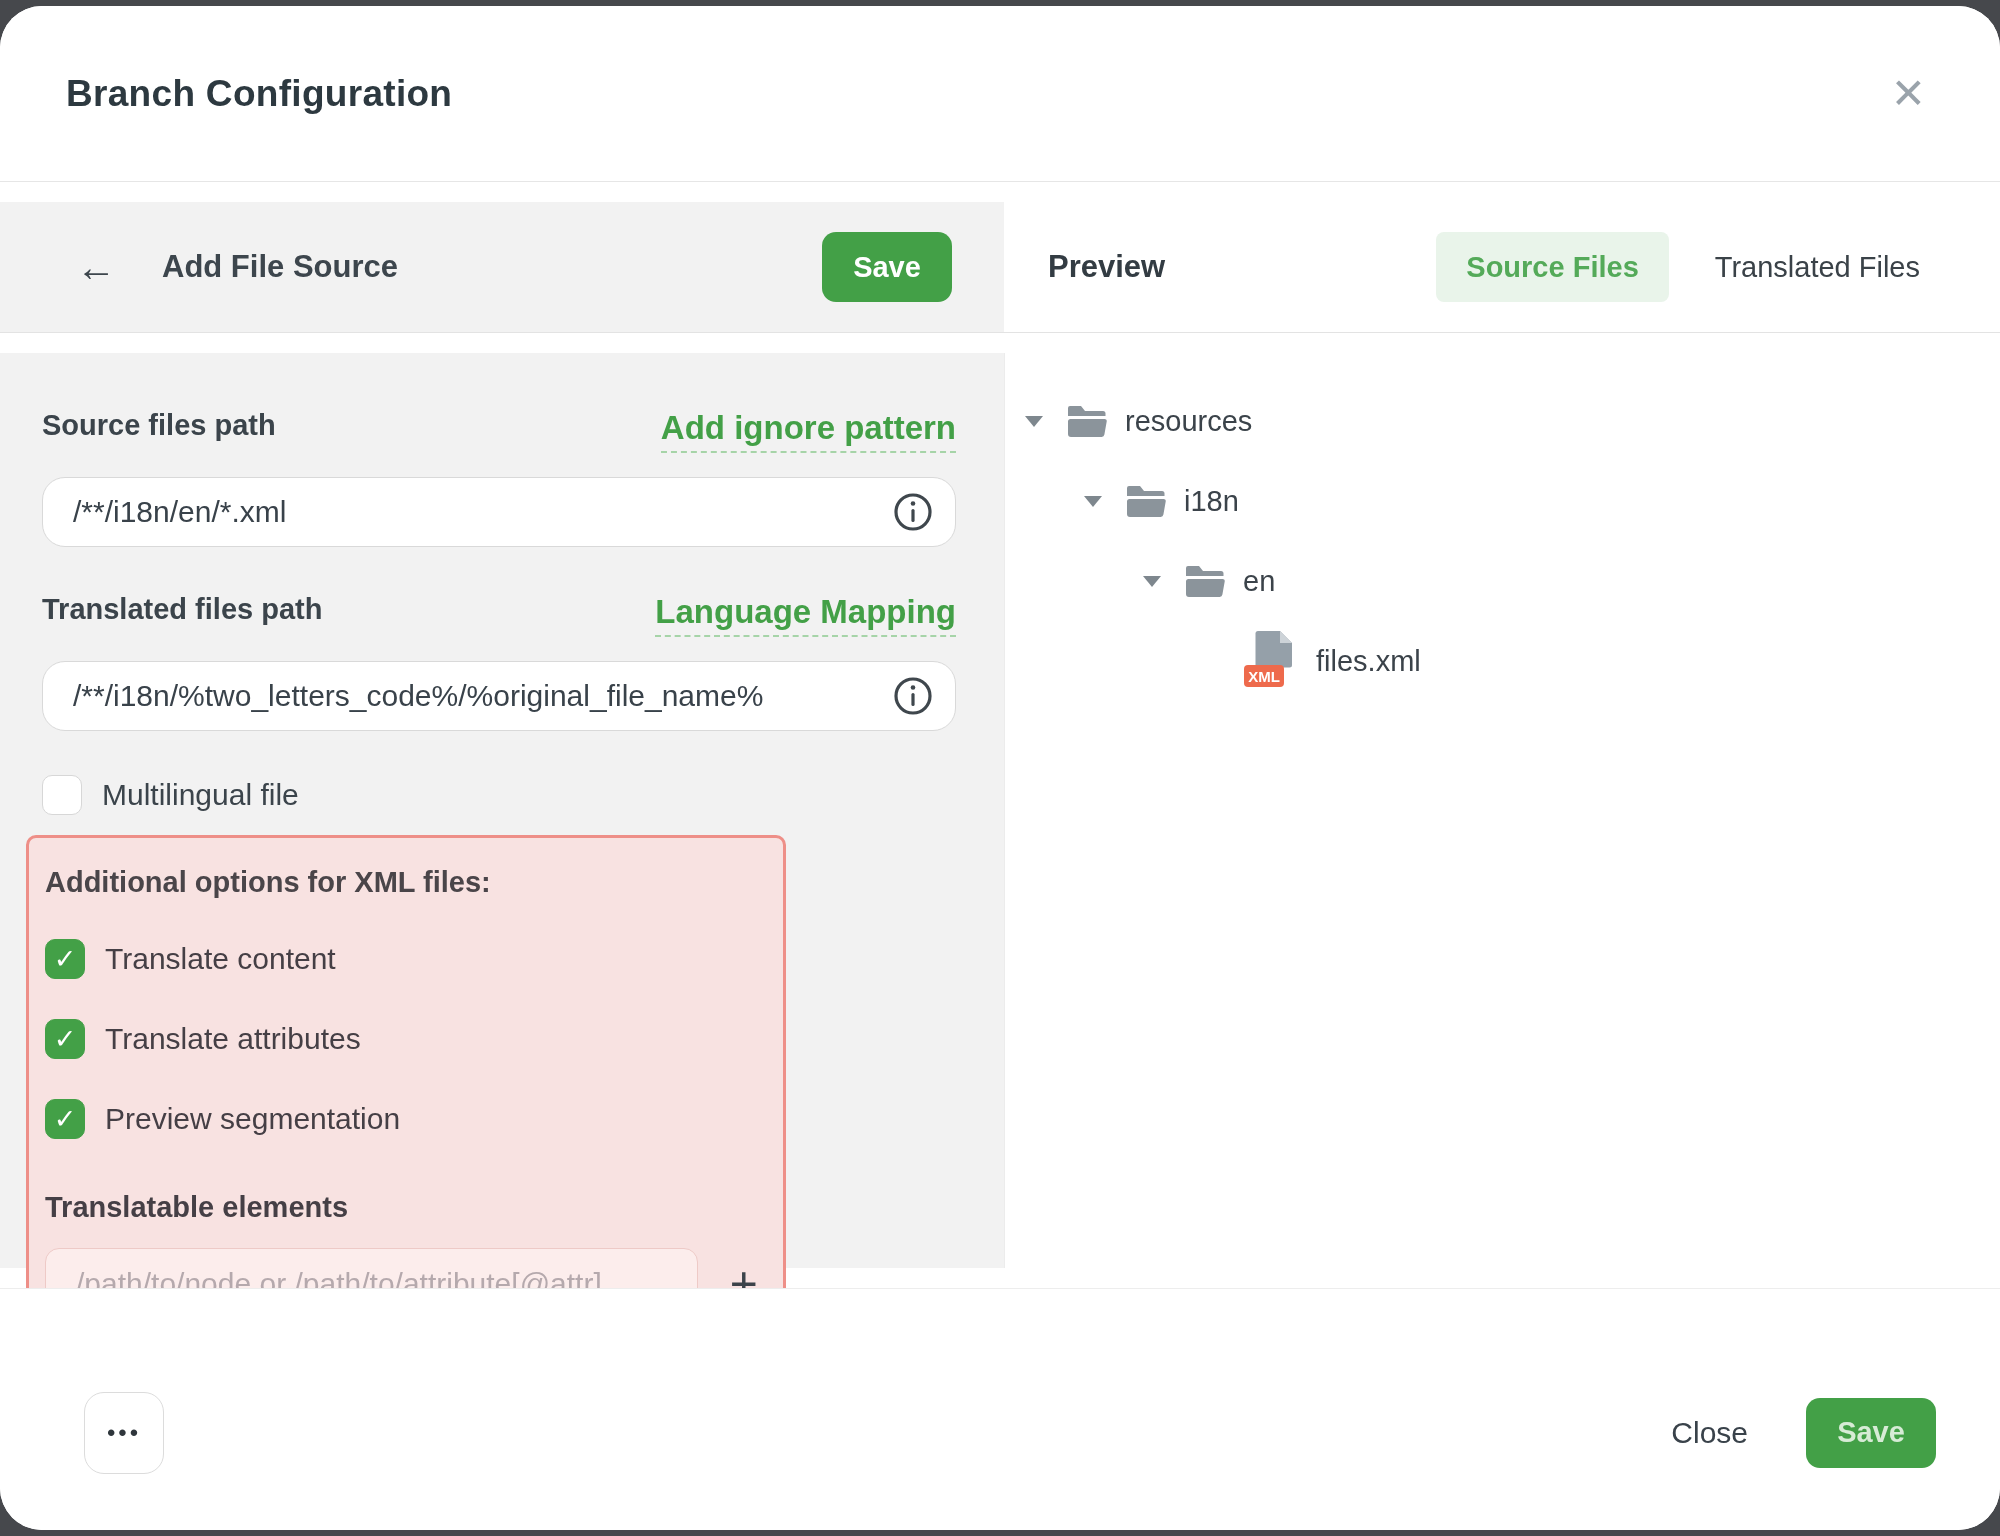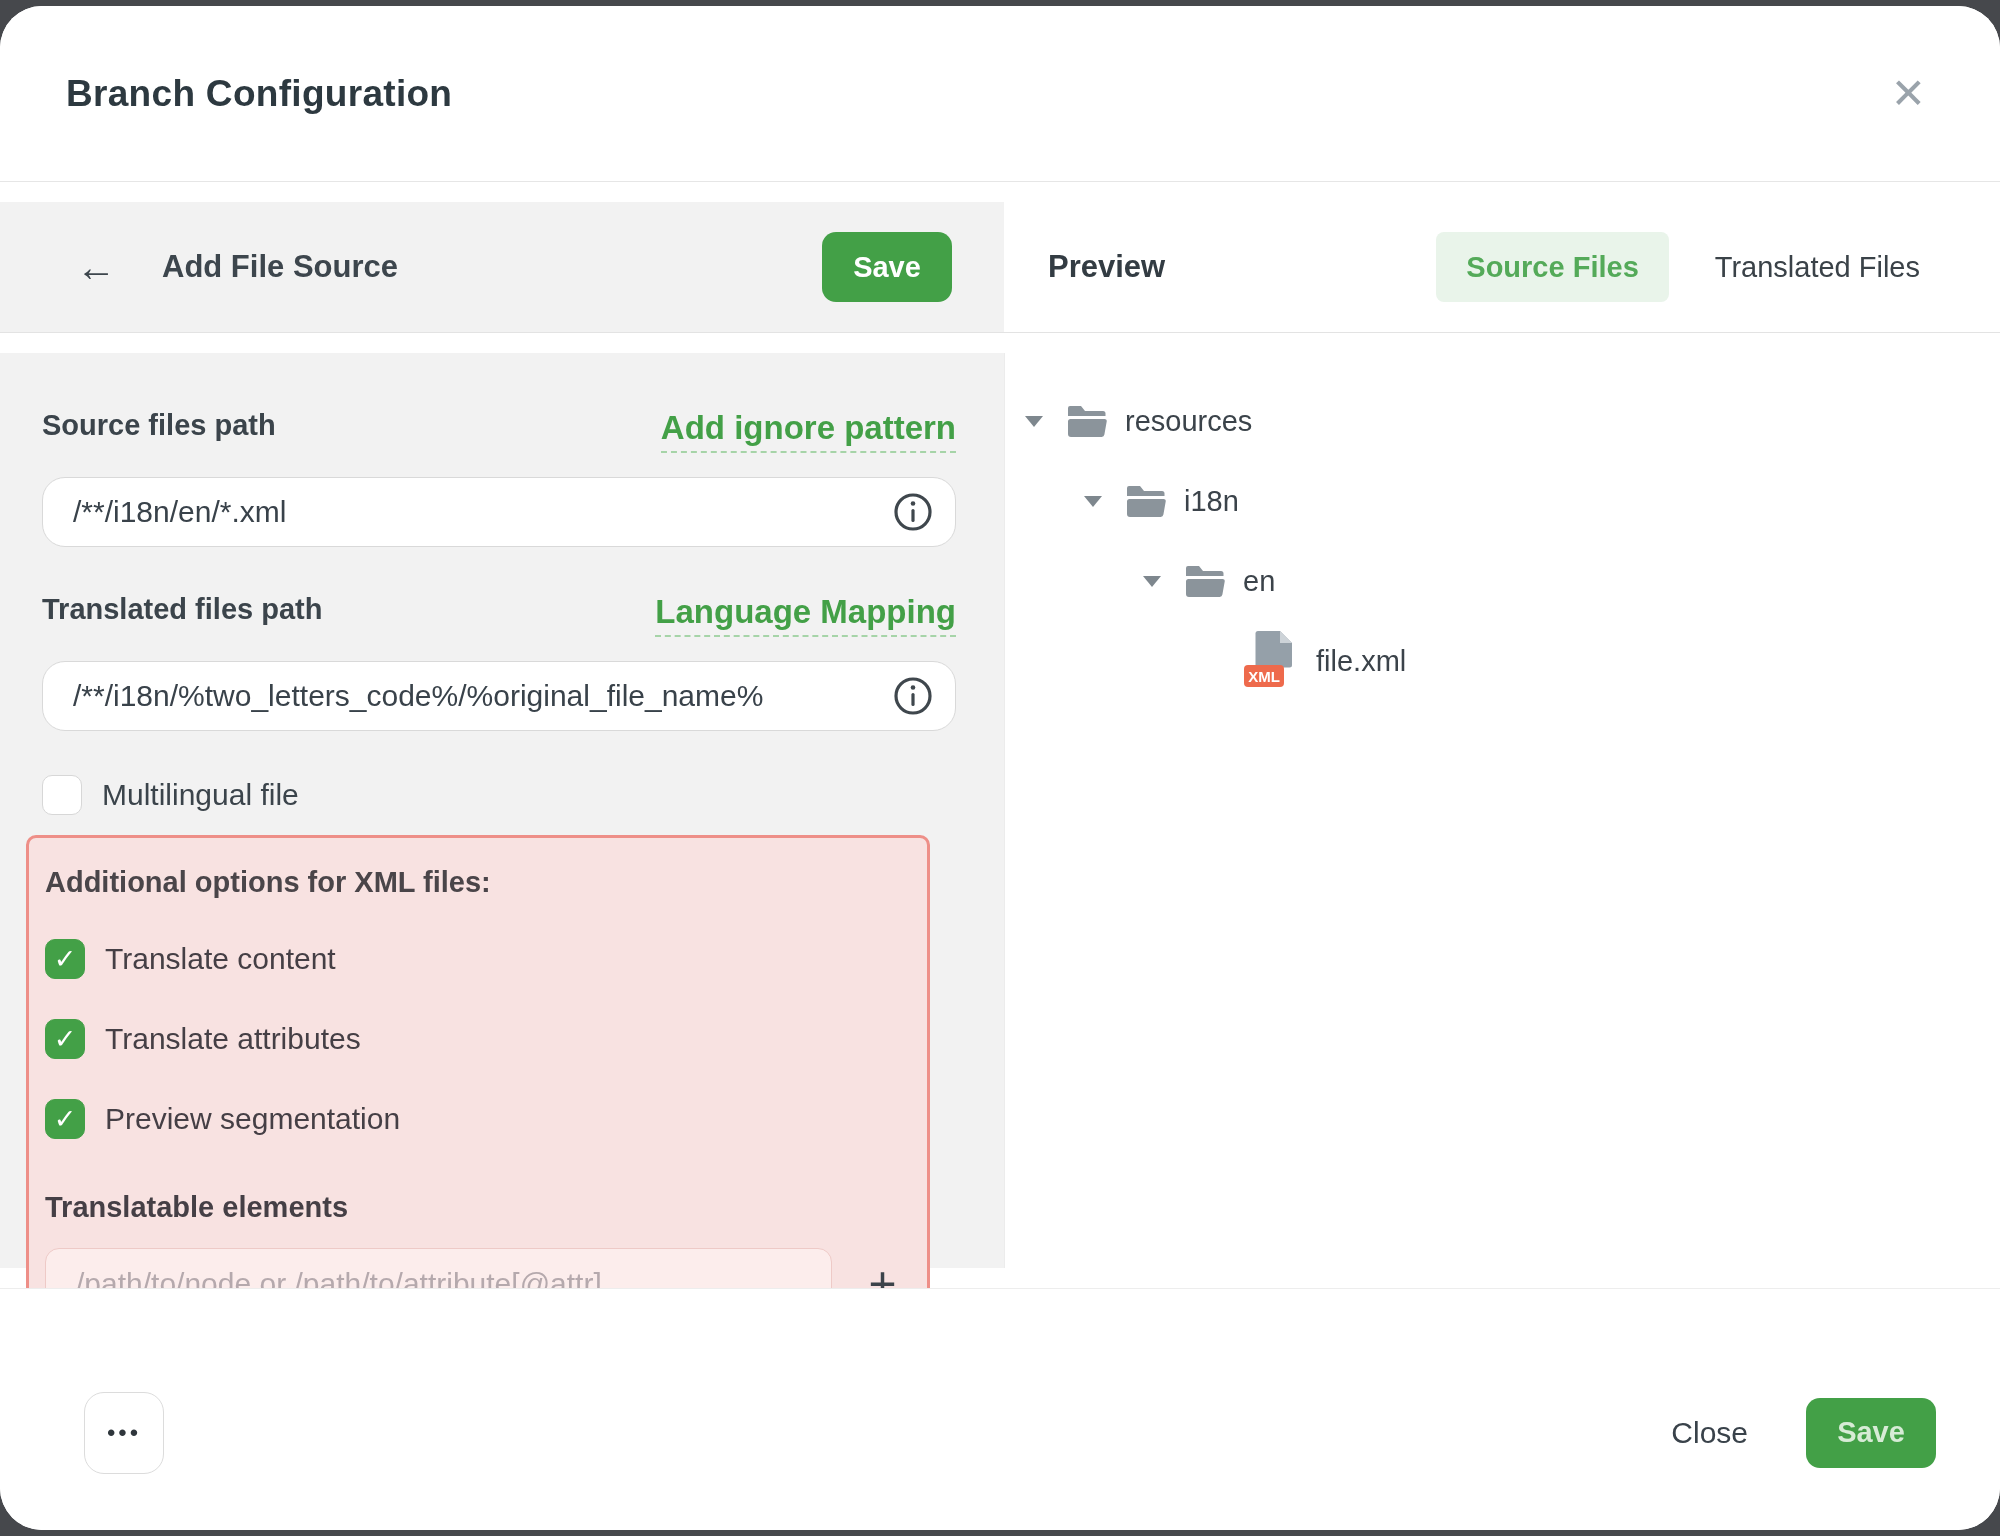--- a/index.html
+++ b/index.html
@@ -80,21 +80,21 @@
     width:40px; height:40px; border-radius:10px; flex:none;
     background:#fff; border:1px solid #d7d7d7; cursor:pointer;
     display:flex; align-items:center; justify-content:center;
   }
   .cbox .tick { display:none; color:#fff; font-size:27px; font-weight:bold; line-height:1; }
   .cbox.checked { background:#43a047; border-color:#43a047; }
   .cbox.checked .tick { display:block; }
   .cbox-label { font-size:30px; color:#3b444b; margin-left:20px; }
 
   .xml-box {
-    margin:20px 0 0 -16px; width:904px;
+    margin:20px 0 0 -16px; width:760px;
     border:3px solid #ee8f88; background:#f8e2e1; border-radius:10px;
     padding:28px 16px 34px 16px;
   }
   .xml-title { font-size:29px; font-weight:600; color:#4a4549; }
   .xml-box .checkbox-row { margin-top:40px; }
   .xml-box .cbox-label { color:#453f45; }
   .translatable-label { margin-top:52px; font-size:29px; font-weight:600; color:#453f45; }
   .tl-row { display:flex; align-items:center; margin-top:24px; }
   .tl-input {
     width:823px; height:71px; background:#fcedec;
@@ -265,21 +265,21 @@
           <span class="tree-label">en</span>
         </div>
 
         <div class="tree-row lvl3">
           <svg class="tree-icon" width="54" height="60" viewBox="0 0 54 60">
             <path d="M14 0h22l12 12v22a2.5 2.5 0 0 1-2.5 2.5H14a2.5 2.5 0 0 1-2.5-2.5V2.5A2.5 2.5 0 0 1 14 0z" fill="#95a0a9"></path>
             <path d="M36 0l12 12H36z" fill="#cdd3d8"></path>
             <rect x="0" y="34" width="40" height="22" rx="4" fill="#ee6a4c"></rect>
             <text x="20" y="50.5" text-anchor="middle" font-family="Liberation Sans, sans-serif" font-size="15" font-weight="bold" fill="#ffffff">XML</text>
           </svg>
-          <span class="tree-label">file.xml</span>
+          <span class="tree-label">files.xml</span>
         </div>
 
       </div>
     </div>
 
     <div class="footer-row">
       <button class="more-btn">
         <span>•••</span>
       </button>
       <div class="footer-spacer"></div>

